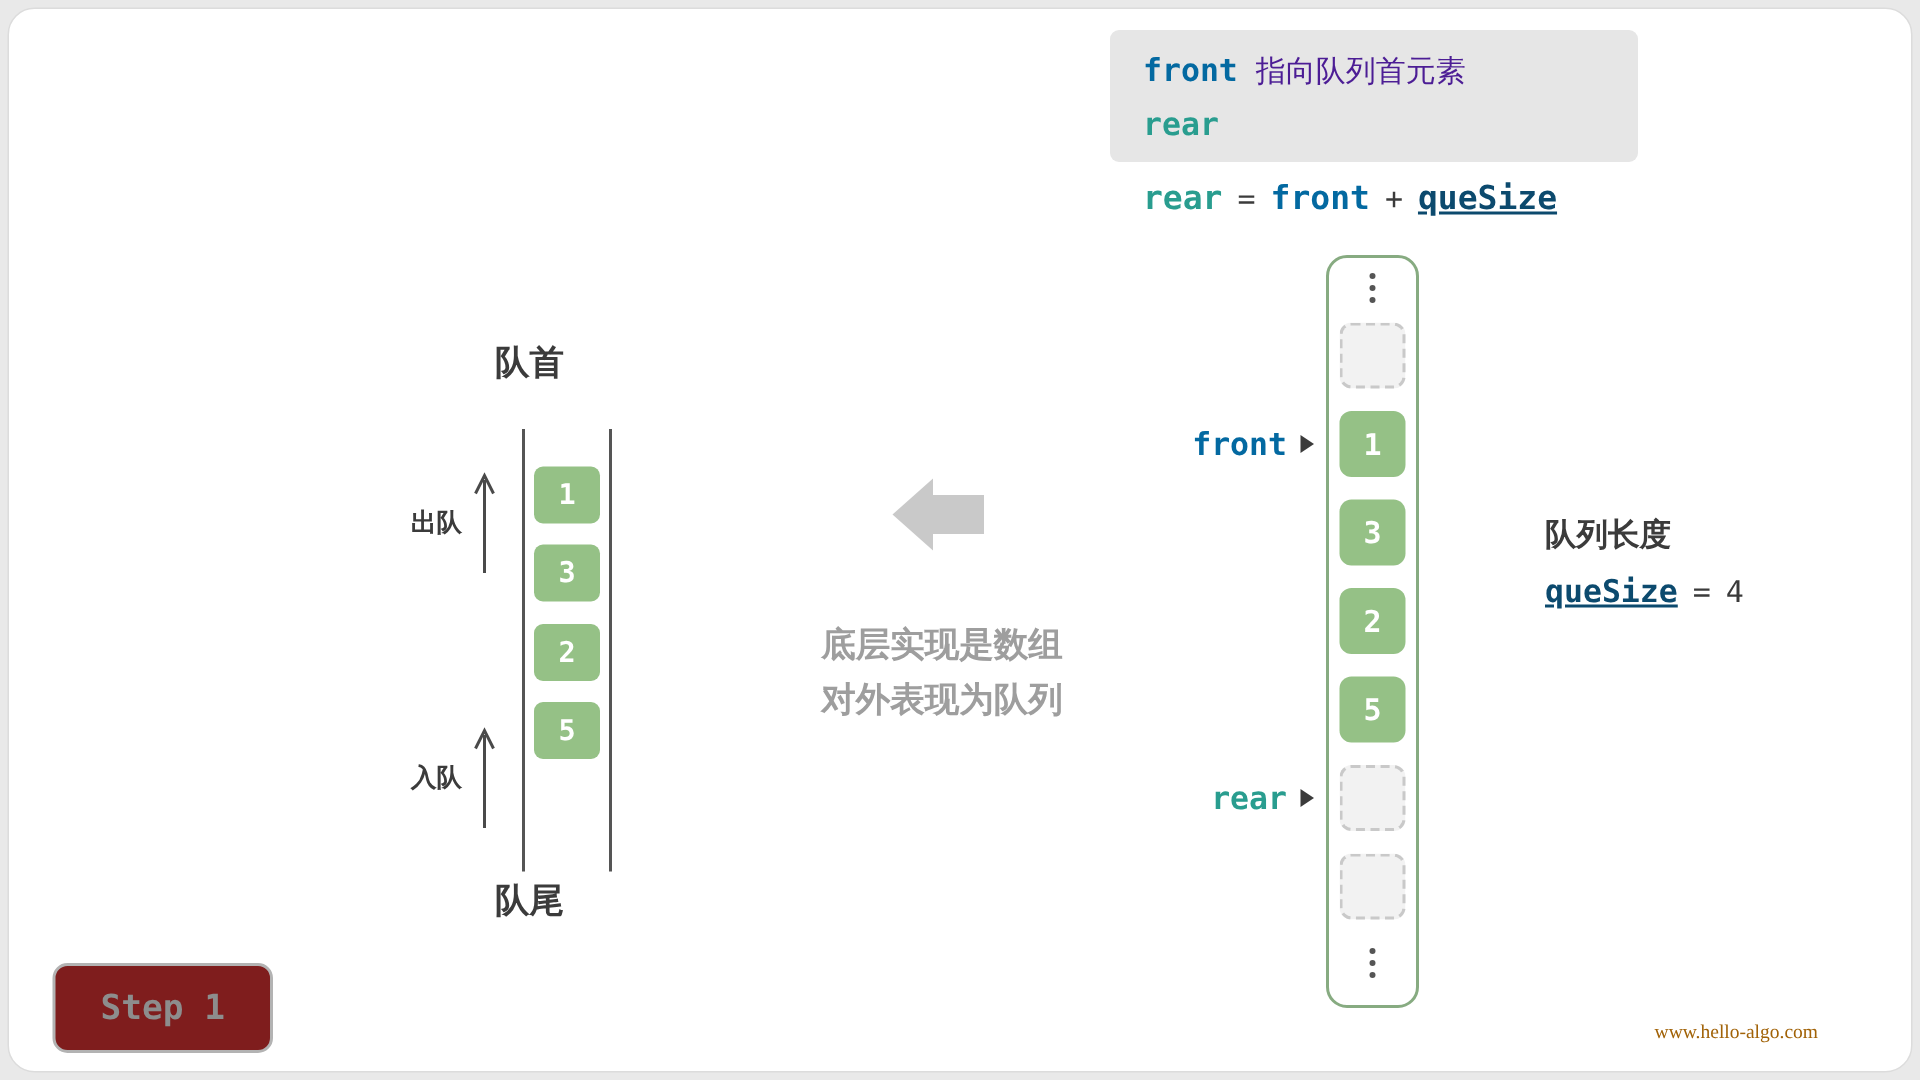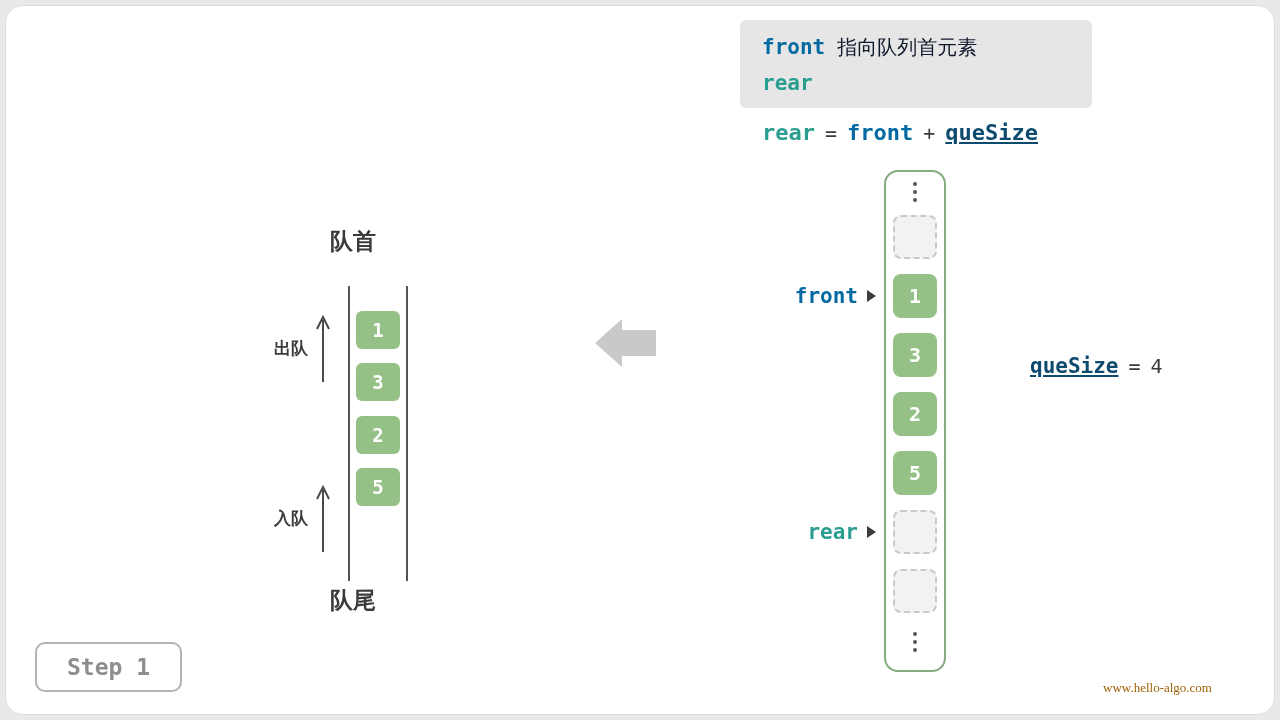--- a/index.html
+++ b/index.html
@@ -23,21 +23,21 @@
   
   .legend {
     position: absolute; left: 740px; top: 20px;
     width: 352px; height: 88px;
     background: #e6e6e6; border-radius: 6px;
     display: flex; flex-direction: column; justify-content: center;
     gap: 10px; padding-left: 22px;
   }
   .legend-line { display: flex; align-items: baseline; gap: 12px; }
   .legend .kw { font-family: "DejaVu Sans Mono", monospace; font-weight: bold; font-size: 21px; }
-  .legend .legend-text { font-size: 20px; color: #0f172a; font-weight: 500; }
+  .legend .legend-text { font-size: 20px; color: #4c1d95; font-weight: 500; }
 
   
   .formula {
     position: absolute; left: 762px; top: 120px;
     display: flex; align-items: baseline; gap: 10px;
     font-family: "DejaVu Sans Mono", monospace; font-size: 22px;
   }
   .formula .kw { font-weight: bold; }
   .formula .op { color: #3b3b3b; font-size: 20px; }
 
@@ -122,22 +122,22 @@
   .big-arrow .bar { width: 34px; height: 26px; background: #c9c9c9; }
   .caption {
     position: absolute; left: 498px; top: 412px; width: 260px;
     text-align: center; font-size: 23px; font-weight: bold;
     color: #9e9e9e; line-height: 37px;
   }
 
   
   .step-box {
     position: absolute; left: 35px; top: 642px;
-    width: 147px; height: 50px;
-    background: #ffffff; border: 2px solid #b3b3b3; border-radius: 10px;
+    width: 147px; height: 60px;
+    background: #7f1d1d; border: 2px solid #b3b3b3; border-radius: 10px;
     display: flex; align-items: center; justify-content: center;
     font-family: "DejaVu Sans Mono", monospace;
     font-weight: bold; font-size: 23px; color: #8d8d8d;
   }
 
   
   .watermark {
     position: absolute; left: 980px; top: 680px; width: 232px;
     text-align: right; font-family: Liberation Serif, serif;
     font-size: 13px; color: #a16207;
@@ -186,20 +186,24 @@
 
   <div class="side-label" style="left:228px; top:507px;">入队</div>
   <svg class="up-arrow" style="left:315px; top:484px;" width="16" height="70">
     <line x1="8" y1="68" x2="8" y2="6" stroke="#4a4a4a" stroke-width="2"></line>
     <polyline points="2,15 8,3 14,15" fill="none" stroke="#4a4a4a" stroke-width="2"></polyline>
   </svg>
 
   <div class="big-arrow">
     <div class="head"></div>
     <div class="bar"></div>
+  </div>
+  <div class="caption">
+    <div>底层实现是数组</div>
+    <div>对外表现为队列</div>
   </div>
 
   <div class="array-box">
     <div class="dots" style="top:10px;">
         <i></i>
         <i></i>
         <i></i>
       </div>
     <div class="cell empty" style="top:43px;"></div>
     <div class="cell filled" style="top:102px;">1</div>
@@ -218,20 +222,21 @@
   <div class="pointer-row" style="top:282px;">
     <span class="ptr-label orange">front</span>
     <span class="tri-right"></span>
   </div>
   <div class="pointer-row" style="top:518px;">
     <span class="ptr-label teal">rear</span>
     <span class="tri-right"></span>
   </div>
 
   <div class="size-info">
+    <div class="line1">队列长度</div>
     <div class="line2">
       <span class="var blue">queSize</span>
       <span class="eq">=</span>
       <span class="val">4</span>
     </div>
   </div>
 
   <div class="step-box">Step 1</div>
 
   <div class="watermark">www.hello-algo.com</div>

